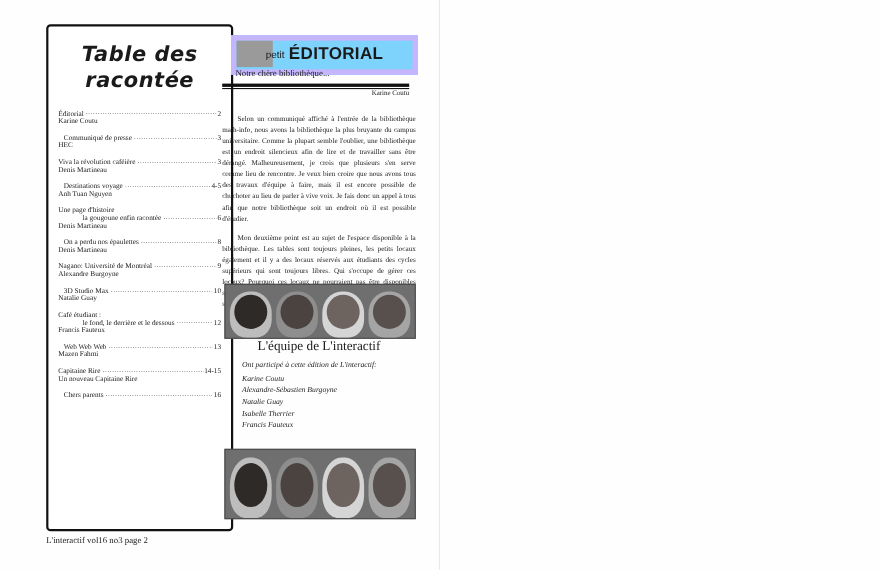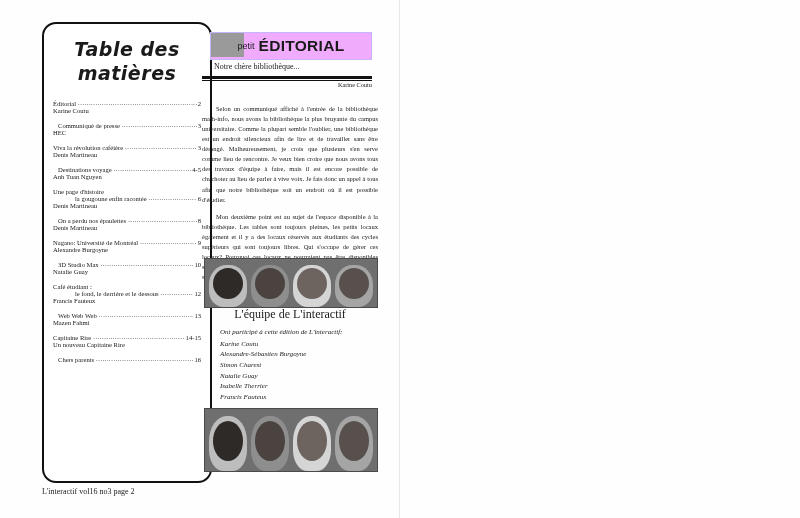--- a/index.html
+++ b/index.html
@@ -4,37 +4,37 @@
 <style>
   html,body{margin:0;padding:0;background:#fff;}
   body{width:800px;height:518px;overflow:hidden;font-family:"Liberation Serif",serif;color:#1a1a1a;position:relative;}
   .page{position:absolute;top:0;height:518px;background:#fefefe;}
   #left-page{left:0;width:400px;}
   #right-page{left:400px;width:400px;}
   .seam{position:absolute;left:399px;top:0;width:2px;height:518px;background:#e8e8e8;}
 
   
   #toc-box{position:absolute;left:42px;top:22px;width:166px;height:457px;
-    border:2px solid #111;border-radius:14px;background:#fff;overflow:hidden;}
+    border:2px solid #111;border-radius:4px;background:#fff;overflow:hidden;}
   #toc-title{font-family:"DejaVu Sans",sans-serif;font-style:italic;font-weight:bold;
     font-size:19px;text-align:center;line-height:1.25;margin-top:14px;letter-spacing:.5px;}
   #toc-list{margin:14px 9px 0 9px;font-size:6.6px;}
   .toc-entry{margin-bottom:7.5px;}
   .toc-line{display:flex;align-items:baseline;white-space:nowrap;}
   .toc-label{flex:0 0 auto;padding-right:2px;}
   .toc-dots{flex:1 1 auto;overflow:hidden;letter-spacing:.6px;color:#333;
     font-size:6.3px;transform:translateY(-1px);}
   .toc-page{flex:0 0 auto;padding-left:1px;}
   .toc-sub{padding-left:22px;}
   .toc-author{display:block;margin-top:.5px;}
   .indent1{padding-left:5px;}
 
   
   #edito-banner{position:absolute;left:210px;top:32px;width:160px;height:26px;
-    border:1px solid #c4b5fd;background:#f0abfc;}
+    border:5px solid #c4b5fd;background:#7dd3fc;}
   #edito-banner .gray{position:absolute;left:0;top:0;width:33px;height:24px;background:#9a9a9a;}
   #edito-banner .txt{position:absolute;left:0;top:0;width:160px;height:26px;
     display:flex;align-items:center;justify-content:center;font-family:"Liberation Sans",sans-serif;}
   .petit{font-size:9px;margin-right:4px;}
   .editorial-word{font-size:15.5px;font-weight:bold;letter-spacing:.3px;}
   #edito-sub{position:absolute;left:202px;top:62px;font-size:8px;padding-left:12px;}
   #edito-rule{position:absolute;left:202px;top:76px;width:170px;height:3px;background:#111;}
   #edito-rule2{position:absolute;left:202px;top:80px;width:170px;height:1px;background:#111;}
   #edito-author{position:absolute;left:202px;top:81px;width:170px;text-align:right;font-size:6.3px;}
   #edito-body{position:absolute;left:202px;top:104px;width:176px;font-size:6.5px;
@@ -57,21 +57,21 @@
   #cast-block{position:absolute;left:438px;top:178px;width:352px;font-size:5.9px;line-height:1.5;}
 </style>
 </head>
 <body>
 
 <div class="page" id="left-page">
 
   <div id="toc-box">
     <div id="toc-title">
       <div>Table des</div>
-      <div>matières</div>
+      <div>racontée</div>
     </div>
     <div id="toc-list">
         <div class="toc-entry">
           <div class="toc-line">
             <span class="toc-label">Éditorial</span>
             <span class="toc-dots">............................................................</span>
             <span class="toc-page">2</span>
           </div>
           <span class="toc-author">Karine Coutu</span>
         </div>
@@ -199,21 +199,20 @@
       </div>
       <div class="kid" style="left: 130px; width: 38px; height: 42.24px; background: rgb(165, 165, 165);">
         <div class="face" style="background: rgb(87, 80, 76);"></div>
       </div>
     </div>
   <div id="team-caption">L'équipe de L'interactif</div>
   <div id="team-list">
       <div class="lead">Ont participé à cette édition de L'interactif:</div>
       <div>Karine Coutu</div>
       <div>Alexandre-Sébastien Burgoyne</div>
-      <div>Simon Charest</div>
       <div>Natalie Guay</div>
       <div>Isabelle Therrier</div>
       <div>Francis Fauteux</div>
     </div>
   <div class="photo" id="photo-bottom">
       <div class="kid" style="left: 4px; width: 38px; height: 54.56px; background: rgb(189, 189, 189);">
         <div class="face" style="background: rgb(46, 42, 40);"></div>
       </div>
       <div class="kid" style="left: 46px; width: 38px; height: 54.56px; background: rgb(142, 142, 142);">
         <div class="face" style="background: rgb(74, 67, 64);"></div>

